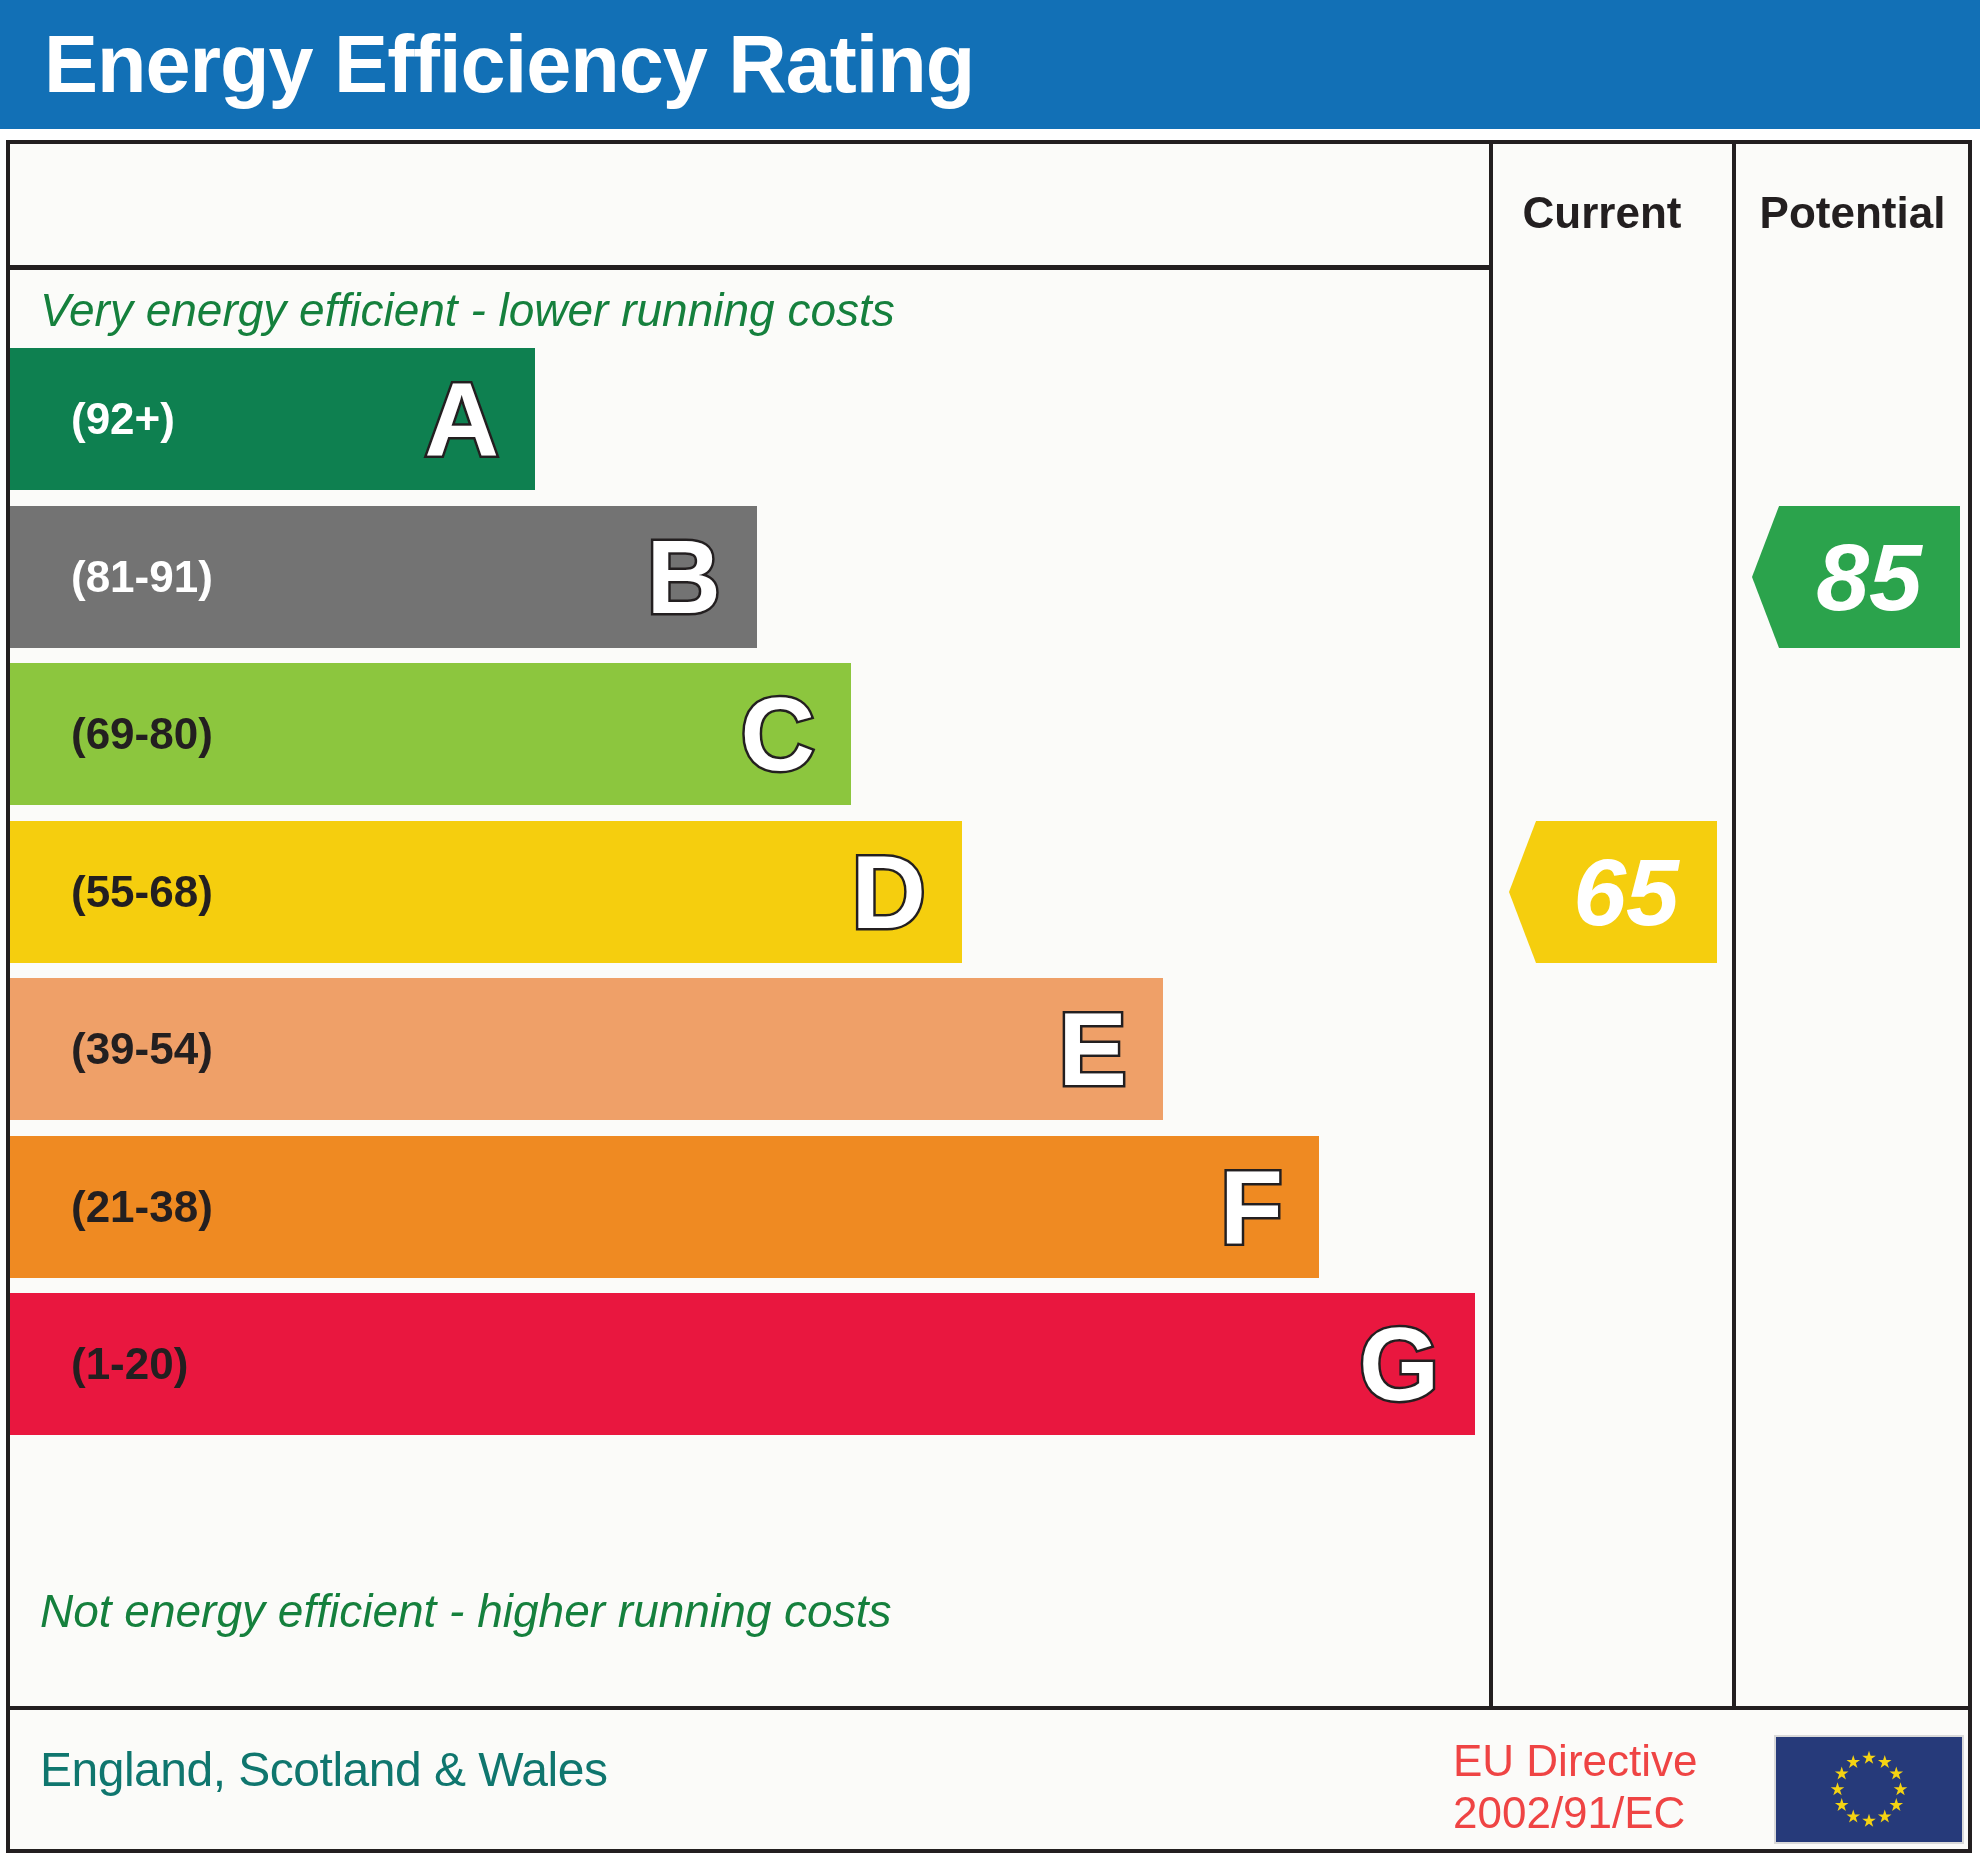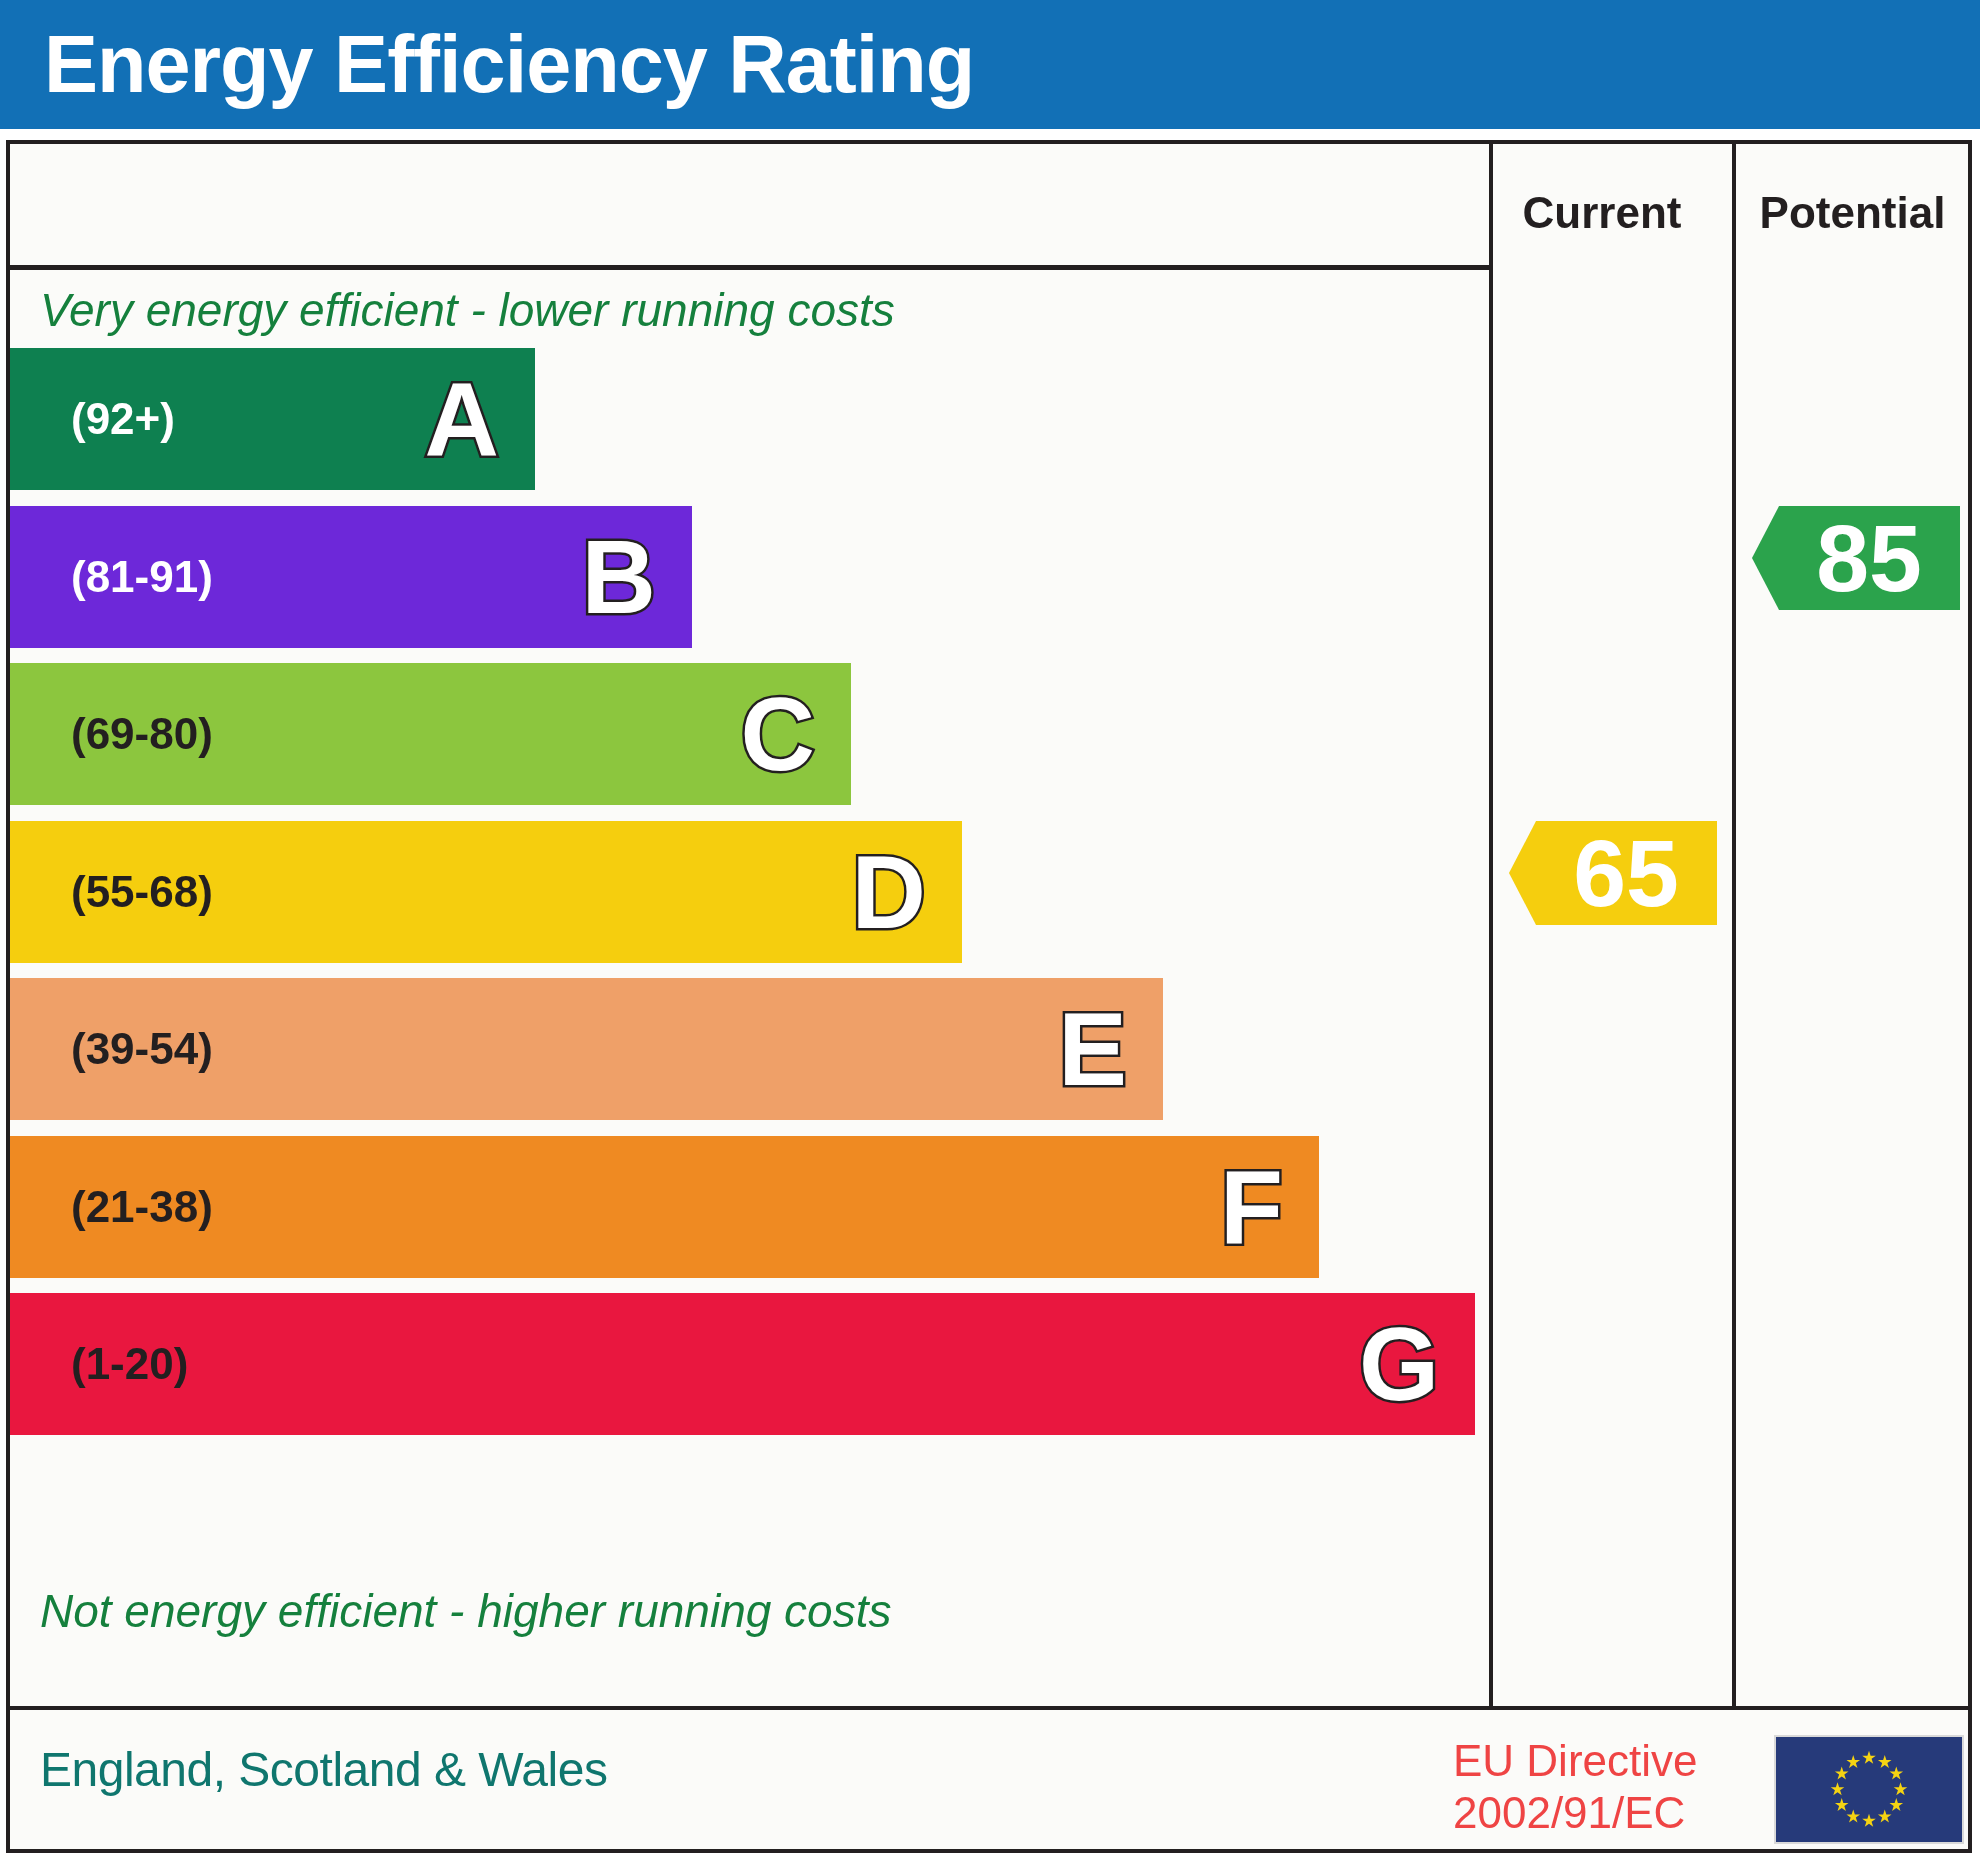--- a/index.html
+++ b/index.html
@@ -135,25 +135,26 @@
     color: #ffffff;
     -webkit-text-stroke: 5px #231f20;
     paint-order: stroke fill;
   }
   .range-white { color: #ffffff; }
   .range-dark  { color: #231f20; }
 
   
   .marker {
     position: absolute;
-    height: 104px;
+    height: 142px;
     display: flex;
     align-items: center;
     justify-content: center;
     clip-path: polygon(0% 50%, 13% 0%, 100% 0%, 100% 100%, 13% 100%);
+    font-style: italic;
   }
   .marker-value {
     font-size: 95px;
     font-weight: bold;
     color: #ffffff;
     line-height: 1;
     padding-left: 26px;
   }
 
   
@@ -208,21 +209,21 @@
   <div class="col-label potential">Potential</div>
 
   <div class="caption top">Very energy efficient - lower running costs</div>
   <div class="caption bottom">Not energy efficient - higher running costs</div>
 
   <div id="bands-host">
       <div class="band" style="top: 348px; width: 525px; background: rgb(14, 128, 80);">
         <span class="band-range range-white">(92+)</span>
         <span class="band-letter">A</span>
       </div>
-      <div class="band" style="top: 506px; width: 682px; background: #6d28d9;">
+      <div class="band" style="top: 506px; width: 747px; background: #737373;">
         <span class="band-range range-white">(81-91)</span>
         <span class="band-letter">B</span>
       </div>
       <div class="band" style="top: 663px; width: 841px; background: rgb(140, 198, 62);">
         <span class="band-range range-dark">(69-80)</span>
         <span class="band-letter">C</span>
       </div>
       <div class="band" style="top: 821px; width: 952px; background: rgb(245, 206, 14); text-align: right;">
         <span class="band-range range-dark">(55-68)</span>
         <span class="band-letter">D</span>

